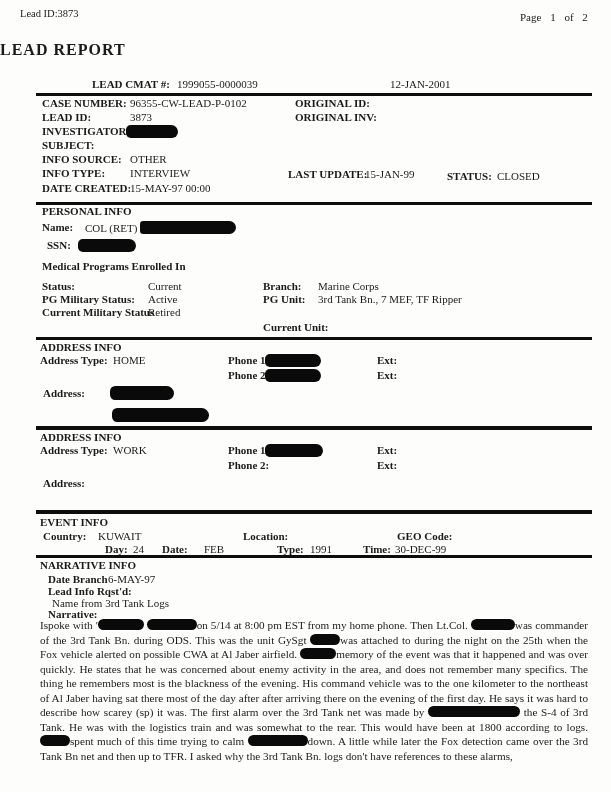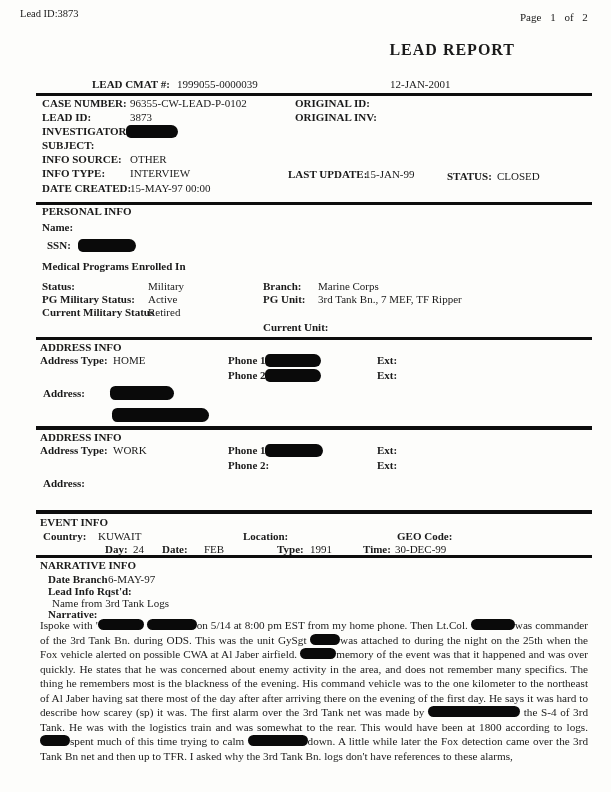--- a/index.html
+++ b/index.html
@@ -10,21 +10,21 @@
     overflow:hidden;
   }
   .abs { position:absolute; white-space:nowrap; line-height:12px; }
   .b { font-weight:bold; }
   .rule { position:absolute; background:#0d0d0d; }
   .redact {
     display:inline-block; background:#0a0a0a; height:12px;
     border-radius:7px 10px 9px 7px; vertical-align:-2px;
   }
   .redact.tall { height:13px; }
-  .title { left:0; top:44px; width:515px; text-align:right;
+  .title { left:0; top:44px; width:515px; text-align:left;
            font-size:16px; font-weight:bold; letter-spacing:1px; }
   .hdr-small { font-size:10.5px; }
   .pagecount { word-spacing:6px; }
   .narr {
     position:absolute; left:40px; top:618px; width:548px;
     font-size:11.2px; line-height:14.5px; text-align:justify;
     white-space:normal;
   }
   .narr .redact { height:11px; vertical-align:-1px; border-radius:6px; }
 </style>
@@ -67,27 +67,28 @@
   <span class="abs b" style="left:447px;top:170px">STATUS:</span>
   <span class="abs" style="left:497px;top:170px">CLOSED</span>
 
   <span class="abs b" style="left:42px;top:182px">DATE CREATED:</span>
   <span class="abs" style="left:130px;top:182px">15-MAY-97 00:00</span>
 
   <div class="rule" style="left:36px;top:202px;width:556px;height:3px"></div>
 
   <span class="abs b" style="left:42px;top:205px">PERSONAL INFO</span>
   <span class="abs b" style="left:42px;top:221px">Name:</span>
+  <span class="abs" style="left:85px;top:221px"><span>COL (RET)</span> <span class="redact tall" style="width:96px;border-radius:7px 14px 14px 7px"></span></span>
   <span class="abs b" style="left:47px;top:239px">SSN:</span>
   <span class="abs" style="left:78px;top:239px"><span class="redact tall" style="width:58px"></span></span>
 
   <span class="abs b" style="left:42px;top:260px">Medical  Programs Enrolled In</span>
 
   <span class="abs b" style="left:42px;top:280px">Status:</span>
-  <span class="abs" style="left:148px;top:280px">Military</span>
+  <span class="abs" style="left:148px;top:280px">Current</span>
   <span class="abs b" style="left:263px;top:280px">Branch:</span>
   <span class="abs" style="left:318px;top:280px">Marine Corps</span>
 
   <span class="abs b" style="left:42px;top:293px">PG Military Status:</span>
   <span class="abs" style="left:148px;top:293px">Active</span>
   <span class="abs b" style="left:263px;top:293px">PG Unit:</span>
   <span class="abs" style="left:318px;top:293px">3rd Tank Bn., 7 MEF, TF Ripper</span>
 
   <span class="abs b" style="left:42px;top:306px">Current Military Status</span>
   <span class="abs" style="left:148px;top:306px">Retired</span>

